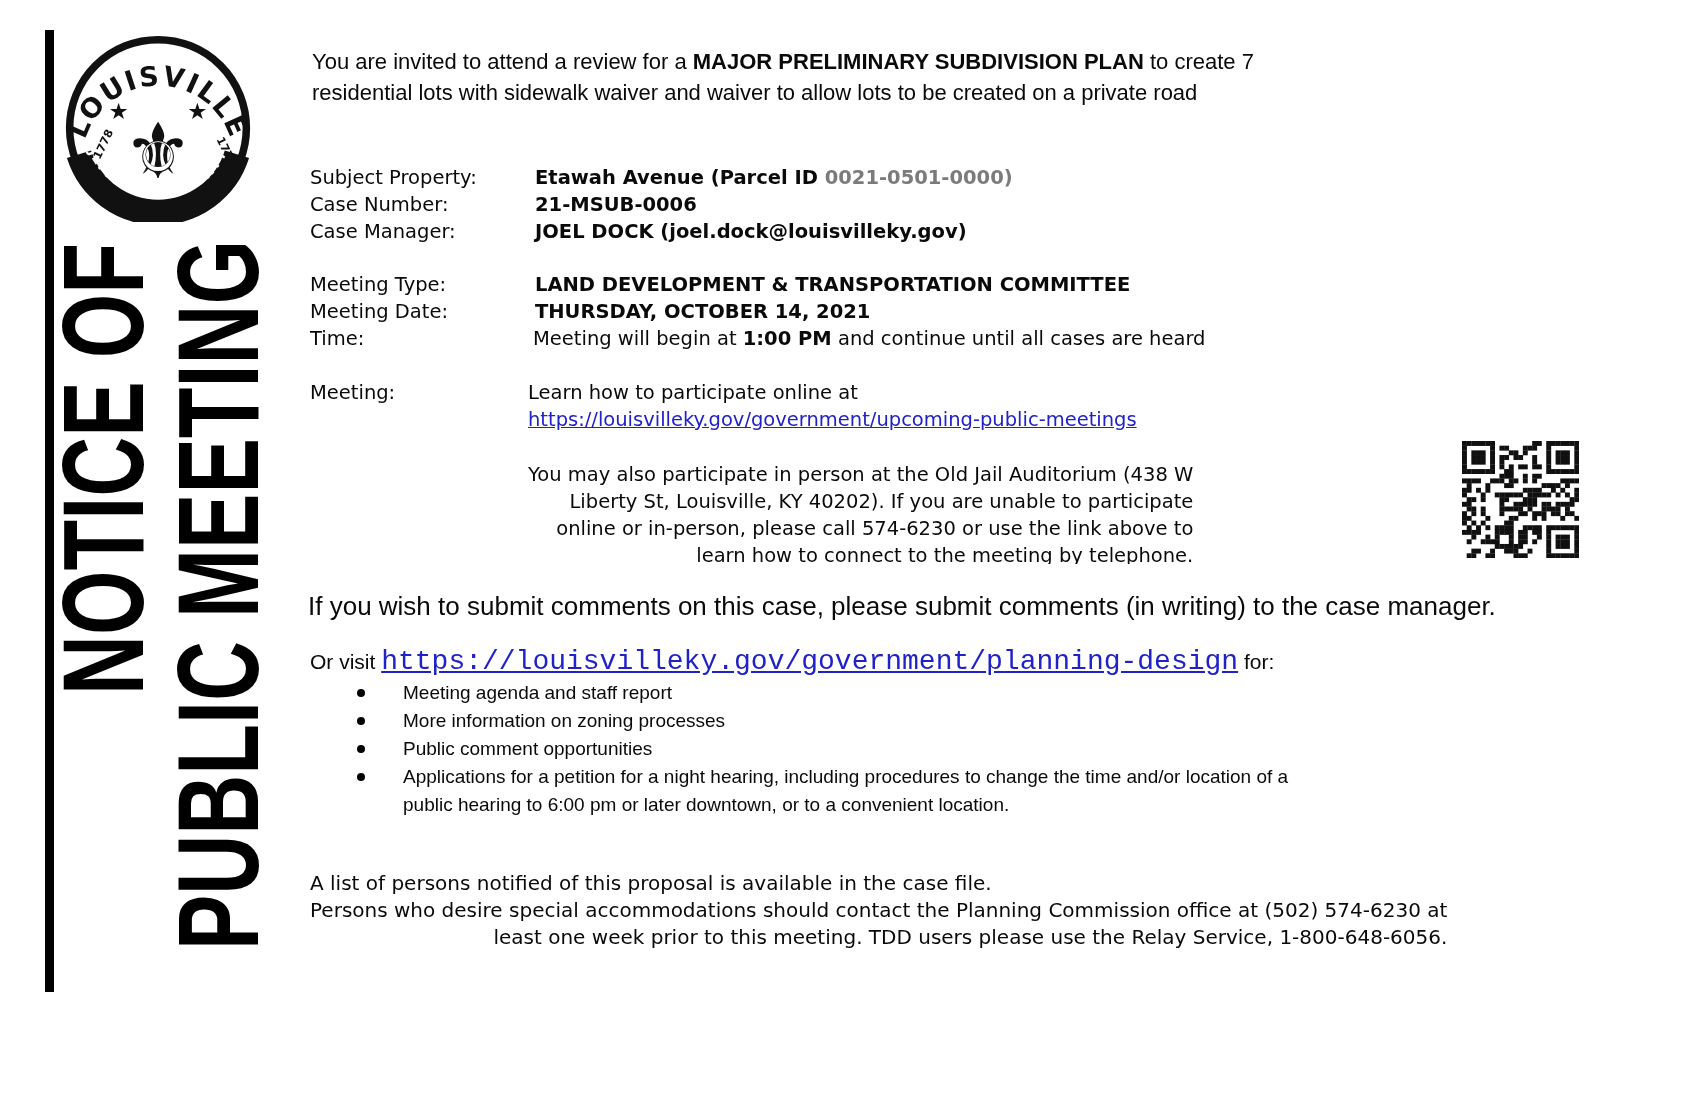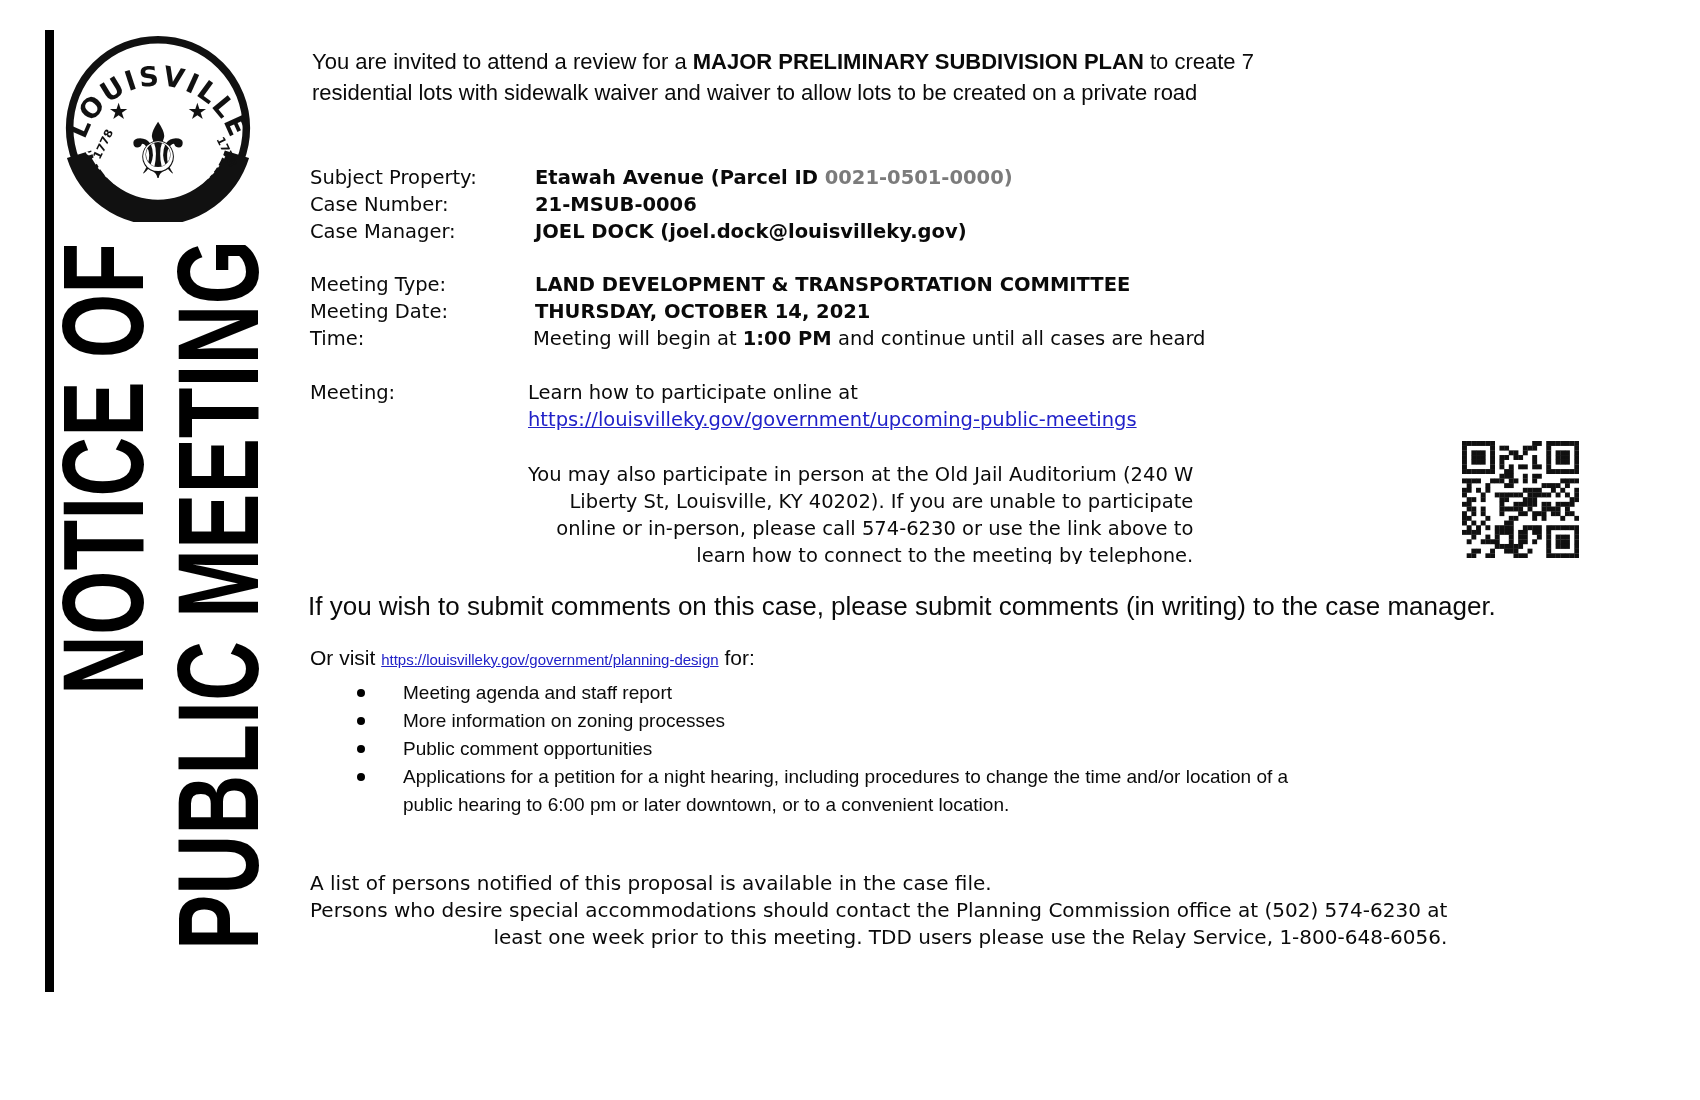--- a/index.html
+++ b/index.html
@@ -14,21 +14,21 @@
   .intro{position:absolute;left:312px;top:46px;font-size:22px;line-height:31px;}
   .lbl{position:absolute;left:310px;font-size:19.5px;line-height:27px;white-space:nowrap;}
   .val{position:absolute;left:535px;font-size:19.5px;line-height:27px;white-space:nowrap;font-weight:bold;}
   .gray{color:var(--parcel-gray,#7b7b7b);}
   .loc{position:absolute;left:528px;font-size:19.5px;line-height:27px;white-space:nowrap;}
   .link{color:var(--link,#2121c8);text-decoration:underline;cursor:pointer;}
   .clipwrap{position:absolute;left:528px;top:461px;height:103px;overflow:hidden;}
   .clipwrap div{font-size:19.5px;line-height:27px;white-space:nowrap;}
   .comments{position:absolute;left:308px;top:591px;font-size:26px;white-space:nowrap;}
   .visit{position:absolute;left:310px;top:646px;font-size:21px;white-space:nowrap;}
-  .visit .biglink{font-size:15px;font-family:Liberation Sans, sans-serif;}
+  .visit .biglink{font-size:28px;font-family:Liberation Mono, monospace;}
   .bullets{position:absolute;left:357px;top:679px;}
   .brow{display:flex;align-items:flex-start;line-height:28px;font-size:19px;}
   .dot{flex:0 0 auto;width:8px;height:8px;border-radius:50%;background:#000;margin:10px 0 0 0;}
   .btext{margin-left:38px;white-space:nowrap;}
   .notified{position:absolute;left:310px;top:843px;font-size:20px;white-space:nowrap;margin-top:28px;}
   .accom{position:absolute;left:310px;top:897px;font-size:20px;line-height:27px;white-space:nowrap;}
   .qr{position:absolute;left:1462px;top:441px;width:117px;height:117px;}
   b,.b{font-weight:bold;}
 </style>
 </head>
@@ -82,21 +82,21 @@
   <div class="val f-round" style="top:298px">THURSDAY, OCTOBER 14, 2021</div>
 
   <div class="lbl f-round" style="top:325px">Time:</div>
   <div class="val reg f-round" style="top:325px;left:533px;font-weight:normal"><span>Meeting will begin at </span><b>1:00 PM</b><span> and continue until all cases are heard</span></div>
 
   <div class="lbl f-round" style="top:379px">Meeting:</div>
   <div class="loc f-round" style="top:379px">Learn how to participate online at</div>
   <a class="loc f-round link" style="top:406px">https://louisvilleky.gov/government/upcoming-public-meetings</a>
 
   <div class="clipwrap f-round">
-    <div>You may also participate in person at the Old Jail Auditorium (240 W</div>
+    <div>You may also participate in person at the Old Jail Auditorium (438 W</div>
     <div>Liberty St, Louisville, KY 40202). If you are unable to participate</div>
     <div>online or in-person, please call 574-6230 or use the link above to</div>
     <div>learn how to connect to the meeting by telephone.</div>
   </div>
 
   <svg id="qr" class="qr" viewBox="0 0 117 117">
       <rect x="0.00" y="0.00" width="4.93" height="4.93" fill="#101010"></rect>
       <rect x="4.68" y="0.00" width="4.93" height="4.93" fill="#101010"></rect>
       <rect x="9.36" y="0.00" width="4.93" height="4.93" fill="#101010"></rect>
       <rect x="14.04" y="0.00" width="4.93" height="4.93" fill="#101010"></rect>

